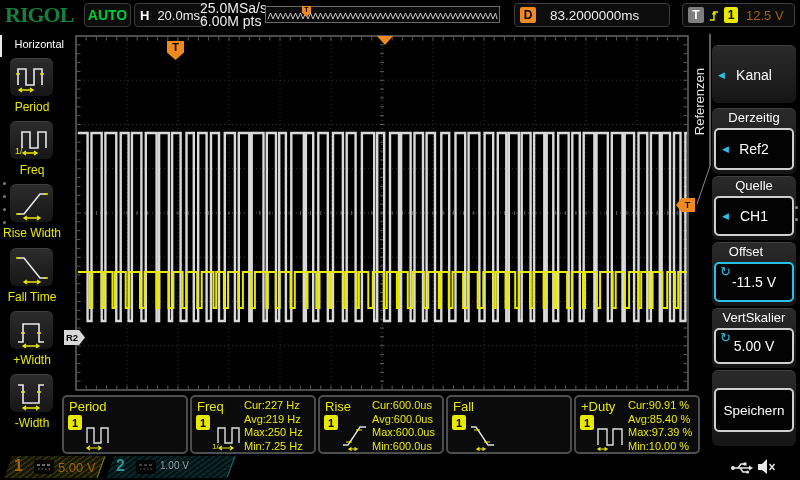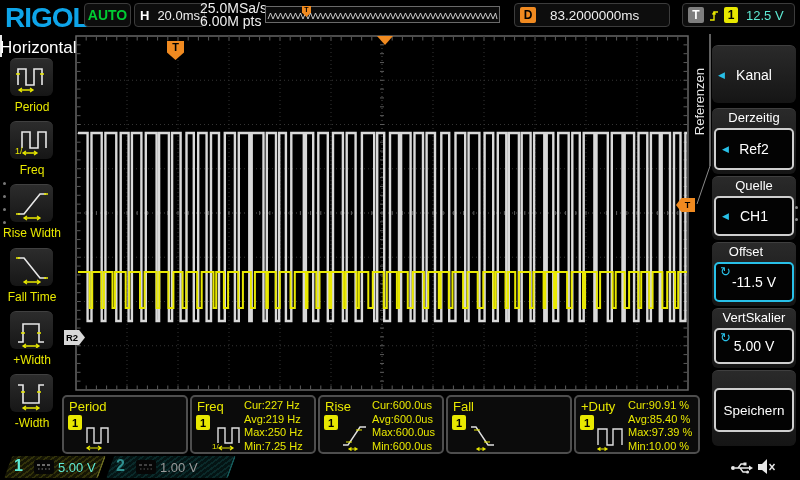--- a/index.html
+++ b/index.html
@@ -2,24 +2,24 @@
 <html><head>
 <meta charset="utf-8">
 <style>
   *{margin:0;padding:0;box-sizing:border-box}
   html,body{background:#000;width:800px;height:480px;overflow:hidden}
   #screen{position:relative;width:800px;height:480px;background:#000;
           font-family:"Liberation Sans",sans-serif;color:#fff}
   .abs{position:absolute}
   .tb-box{position:absolute;top:3px;height:24px;background:#0d0d0d;border:1px solid #3c3c3c;
           border-radius:4px;display:flex;align-items:center}
-  .logo{font-family:Liberation Sans, sans-serif;font-weight:bold;font-size:28px;color:#0ea5e9;
+  .logo{font-family:Liberation Serif, serif;font-weight:bold;font-size:22px;color:#15803d;
         letter-spacing:-1px}
   .green{color:#00cc33}
-  .yellow{color:#5eead4}
+  .yellow{color:#a16207}
   .white{color:#eee}
   .ybadge{background:#e8e800;color:#000;border-radius:2px;font-weight:bold;
           display:flex;align-items:center;justify-content:center}
   .obadge{background:#f08a20;color:#000;border-radius:2px;font-weight:bold;
           display:flex;align-items:center;justify-content:center}
   .gbadge{background:#7e7e7e;color:#fff;border-radius:2px;font-weight:bold;
           display:flex;align-items:center;justify-content:center}
   .softkey{position:absolute;background:linear-gradient(#2a2a2a,#151515);
            border-top:1px solid #3f3f3f;border-radius:6px}
   .menu-btn{position:absolute;left:10px;width:43px;height:38px;
@@ -407,21 +407,21 @@
       <line x1="683.5" y1="381.15" x2="687" y2="381.15" stroke="#5a5a5a" stroke-width="1"></line>
       <line x1="380" y1="381.15" x2="384" y2="381.15" stroke="#5a5a5a" stroke-width="1"></line>
       <line x1="710" y1="34" x2="710" y2="166" stroke="#c0c0c0" stroke-width="1"></line>
       <line x1="710" y1="166" x2="697" y2="204" stroke="#8a8a8a" stroke-width="1"></line>
       <polyline points="78.0,133 87.6,133 87.6,321 91.5,321 91.5,133 101.7,133 101.7,321 105.4,321 105.4,133 116.3,133 116.3,321 120.7,321 120.7,133 128.6,133 128.6,321 131.9,321 131.9,133 141.4,133 141.4,321 145.8,321 145.8,133 156.6,133 156.6,321 159.1,321 159.1,133 168.9,133 168.9,321 172.1,321 172.1,133 180.6,133 180.6,321 186.5,321 186.5,133 193.8,133 193.8,321 198.2,321 198.2,133 206.6,133 206.6,321 211.0,321 211.0,133 219.0,133 219.0,321 224.8,321 224.8,133 234.9,133 234.9,321 238.8,321 238.8,133 249.3,133 249.3,321 251.7,321 251.7,133 263.5,133 263.5,321 266.8,321 266.8,133 276.0,133 276.0,321 279.2,321 279.2,133 285.9,133 285.9,321 291.3,321 291.3,133 303.8,133 303.8,321 305.9,321 305.9,133 313.2,133 313.2,321 318.3,321 318.3,133 327.8,133 327.8,321 333.0,321 333.0,133 342.9,133 342.9,321 346.7,321 346.7,133 355.6,133 355.6,321 361.9,321 361.9,133 374.2,133 374.2,321 377.2,321 377.2,133 384.2,133 384.2,321 390.0,321 390.0,133 399.0,133 399.0,321 401.1,321 401.1,133 410.6,133 410.6,321 414.5,321 414.5,133 423.0,133 423.0,321 426.6,321 426.6,133 435.0,133 435.0,321 441.3,321 441.3,133 449.2,133 449.2,321 455.5,321 455.5,133 465.2,133 465.2,321 468.6,321 468.6,133 479.4,133 479.4,321 484.6,321 484.6,133 493.2,133 493.2,321 497.8,321 497.8,133 506.3,133 506.3,321 508.8,321 508.8,133 518.9,133 518.9,321 521.7,321 521.7,133 530.6,133 530.6,321 534.1,321 534.1,133 544.3,133 544.3,321 546.7,321 546.7,133 553.3,133 553.3,321 558.2,321 558.2,133 568.7,133 568.7,321 572.3,321 572.3,133 579.8,133 579.8,321 583.7,321 583.7,133 594.4,133 594.4,321 596.5,321 596.5,133 607.8,133 607.8,321 611.8,321 611.8,133 622.5,133 622.5,321 624.7,321 624.7,133 634.1,133 634.1,321 638.5,321 638.5,133 647.3,133 647.3,321 650.9,321 650.9,133 659.8,133 659.8,321 661.7,321 661.7,133 670.0,133 670.0,321 674.0,321 674.0,133 680.5,133 680.5,321 685.4,321 685.4,133 687.0,133" fill="none" stroke="#d9d9d9" stroke-width="2.4"></polyline>
       <polyline points="78.0,272 89.7,272 89.7,308 92.2,308 92.2,272 101.5,272 101.5,308 103.9,308 103.9,272 112.5,272 112.5,308 114.9,308 114.9,272 125.7,272 125.7,308 129.3,308 129.3,272 140.0,272 140.0,308 144.6,308 144.6,272 156.6,272 156.6,308 159.3,308 159.3,272 168.4,272 168.4,308 173.4,308 173.4,272 182.6,272 182.6,308 186.4,308 186.4,272 197.2,272 197.2,308 201.7,308 201.7,272 213.5,272 213.5,308 216.2,308 216.2,272 223.9,272 223.9,308 228.1,308 228.1,272 238.3,272 238.3,308 242.9,308 242.9,272 250.9,272 250.9,308 254.9,308 254.9,272 266.3,272 266.3,308 267.9,308 267.9,272 275.7,272 275.7,308 279.8,308 279.8,272 290.5,272 290.5,308 294.8,308 294.8,272 305.9,272 305.9,308 307.5,308 307.5,272 316.3,272 316.3,308 319.5,308 319.5,272 329.4,272 329.4,308 331.2,308 331.2,272 343.5,272 343.5,308 345.6,308 345.6,272 356.6,272 356.6,308 358.9,308 358.9,272 368.3,272 368.3,308 372.8,308 372.8,272 383.7,272 383.7,308 386.8,308 386.8,272 396.9,272 396.9,308 399.0,308 399.0,272 407.8,272 407.8,308 412.8,308 412.8,272 423.9,272 423.9,308 428.2,308 428.2,272 438.8,272 438.8,308 440.7,308 440.7,272 448.8,272 448.8,308 452.5,308 452.5,272 463.1,272 463.1,308 467.5,308 467.5,272 477.7,272 477.7,308 483.3,308 483.3,272 493.5,272 493.5,308 495.7,308 495.7,272 505.5,272 505.5,308 508.0,308 508.0,272 515.2,272 515.2,308 518.9,308 518.9,272 530.0,272 530.0,308 533.4,308 533.4,272 543.6,272 543.6,308 545.3,308 545.3,272 554.1,272 554.1,308 556.1,308 556.1,272 567.1,272 567.1,308 571.7,308 571.7,272 583.0,272 583.0,308 585.1,308 585.1,272 596.8,272 596.8,308 600.1,308 600.1,272 612.7,272 612.7,308 615.7,308 615.7,272 624.6,272 624.6,308 629.1,308 629.1,272 638.4,272 638.4,308 641.2,308 641.2,272 649.2,272 649.2,308 652.6,308 652.6,272 662.4,272 662.4,308 667.2,308 667.2,272 675.1,272 675.1,308 678.2,308 678.2,272 687.0,272" fill="none" stroke="#e8e800" stroke-width="2"></polyline>
     </svg>
 
   <div class="abs" style="left:0;top:30px;width:64px;height:425px">
     <div class="abs" style="left:0;top:5px;width:2px;height:22px;background:#e8e8e8"></div>
-    <div class="abs" style="left:0;top:8px;width:64px;text-align:right;font-size:17px;color:#fff">Horizontal</div>
+    <div class="abs" style="left:0;top:8px;width:64px;text-align:right;font-size:11px;color:#fff">Horizontal</div>
 
     <div class="menu-btn" style="top:28px">
       <svg width="34" height="34">
         <path d="M3 24V8H11V24H19V8H27V24" stroke="#e8e8e8" stroke-width="1.6" fill="none"></path>
         <path d="M1 13H5M25 13H29" stroke="#e8e800" stroke-width="1.3" fill="none"></path>
         <path d="M4 29H18M7 27 4 29 7 31M15 27 18 29 15 31" stroke="#e8e800" stroke-width="1.3" fill="none"></path>
       </svg>
     </div>
     <div class="menu-lbl" style="top:70px">Period</div>
 
@@ -606,21 +606,21 @@
 
   <div class="chtab-bg" style="left:106px;width:122px;background:repeating-linear-gradient(135deg,#0a2a2a 0 2px,#041414 2px 5px);border-right:2px solid #155a5a"></div>
   <div class="chtab-ct" style="left:106px;width:122px">
     <span class="abs" style="left:10px;top:1px;font-size:16px;font-weight:bold;color:#2f9090">2</span>
     <span class="cicon">
       <svg width="16" height="10">
           <path d="M1 3H15" stroke="#7a7a7a" stroke-width="1.2" stroke-dasharray="3,2" fill="none"></path>
           <path d="M2 7H14" stroke="#565656" stroke-width="1" stroke-dasharray="1.5,2" fill="none"></path>
         </svg>
     </span>
-    <span class="abs" style="left:54px;top:4px;font-size:13px;color:#9a9a9a">1.00 V</span>
+    <span class="abs" style="left:54px;top:4px;font-size:10px;color:#9a9a9a">1.00 V</span>
   </div>
 
   <svg class="abs" style="left:730px;top:460px" width="24" height="16">
     <circle cx="3" cy="8" r="2" fill="#e8e8e8"></circle>
     <path d="M5 8H19M8 8 11 4H14M10 8 13 12H16" stroke="#e8e8e8" stroke-width="1.3" fill="none"></path>
     <rect x="13.5" y="2.5" width="3" height="3" fill="#e8e8e8"></rect>
     <circle cx="17.5" cy="12" r="1.6" fill="#e8e8e8"></circle>
     <path d="M19 5.5 23 8 19 10.5Z" fill="#e8e8e8"></path>
   </svg>
   <svg class="abs" style="left:757px;top:458px" width="20" height="17">

